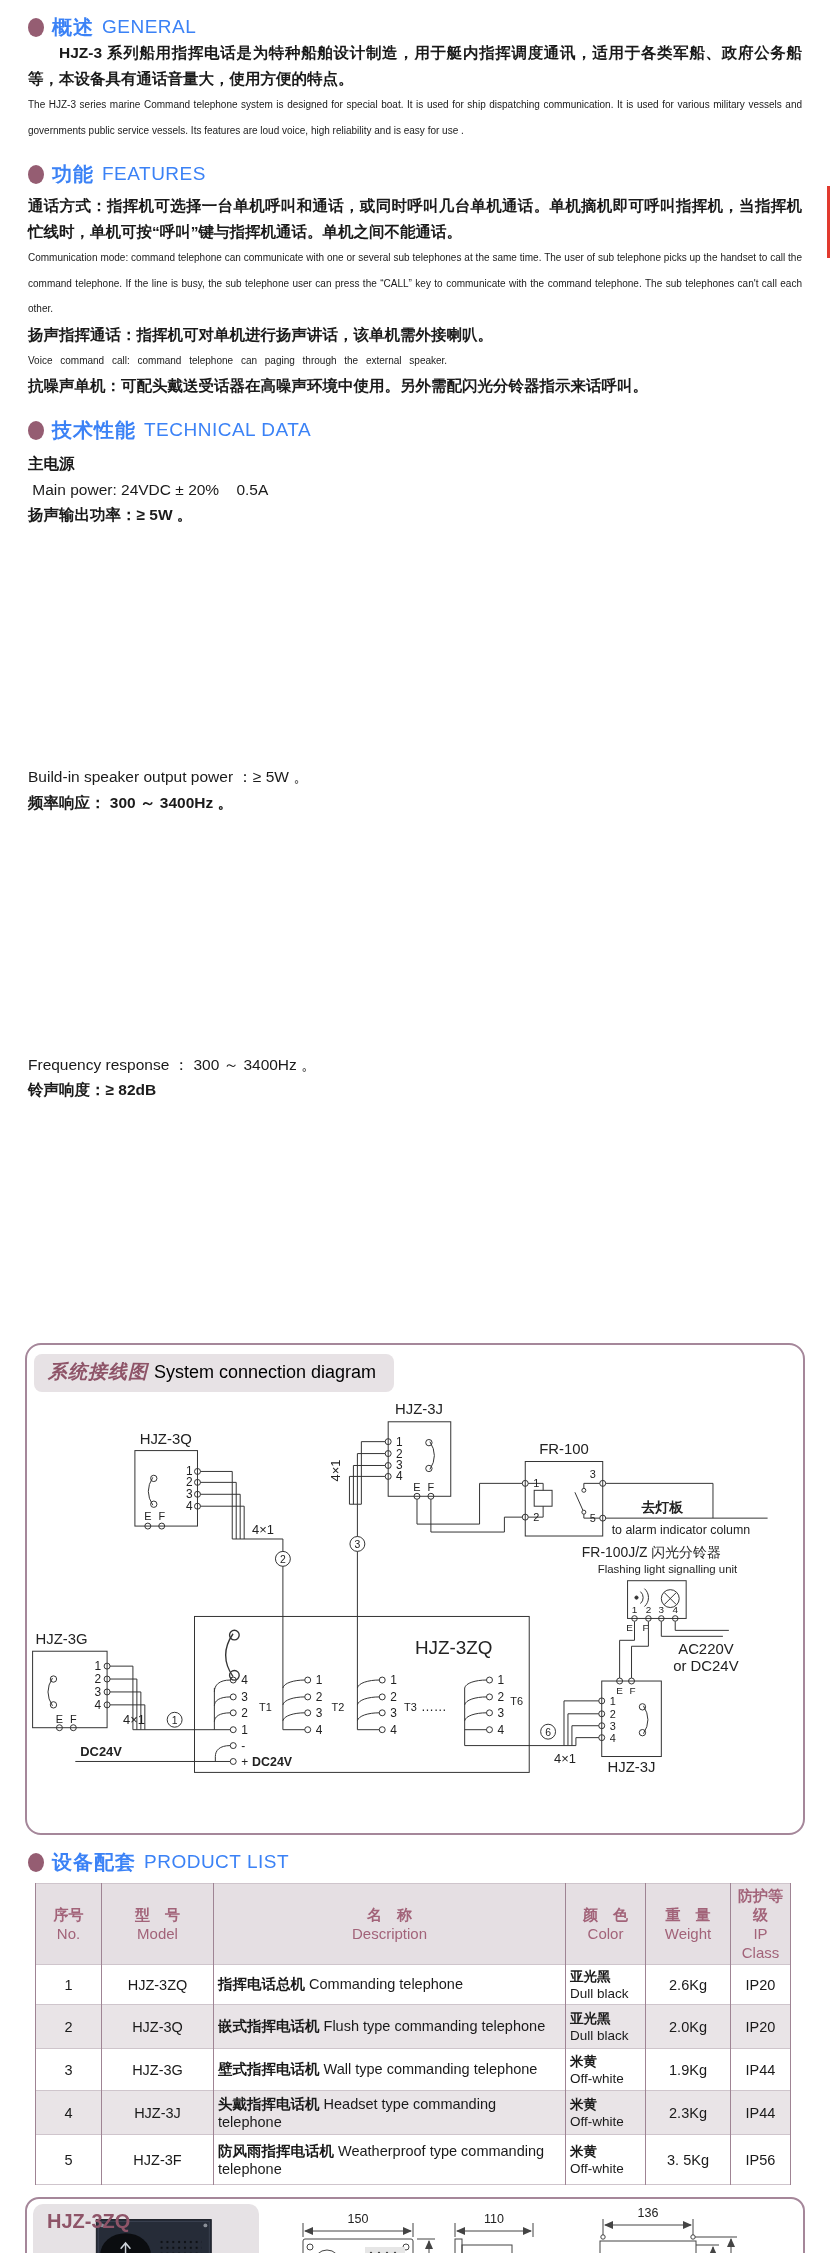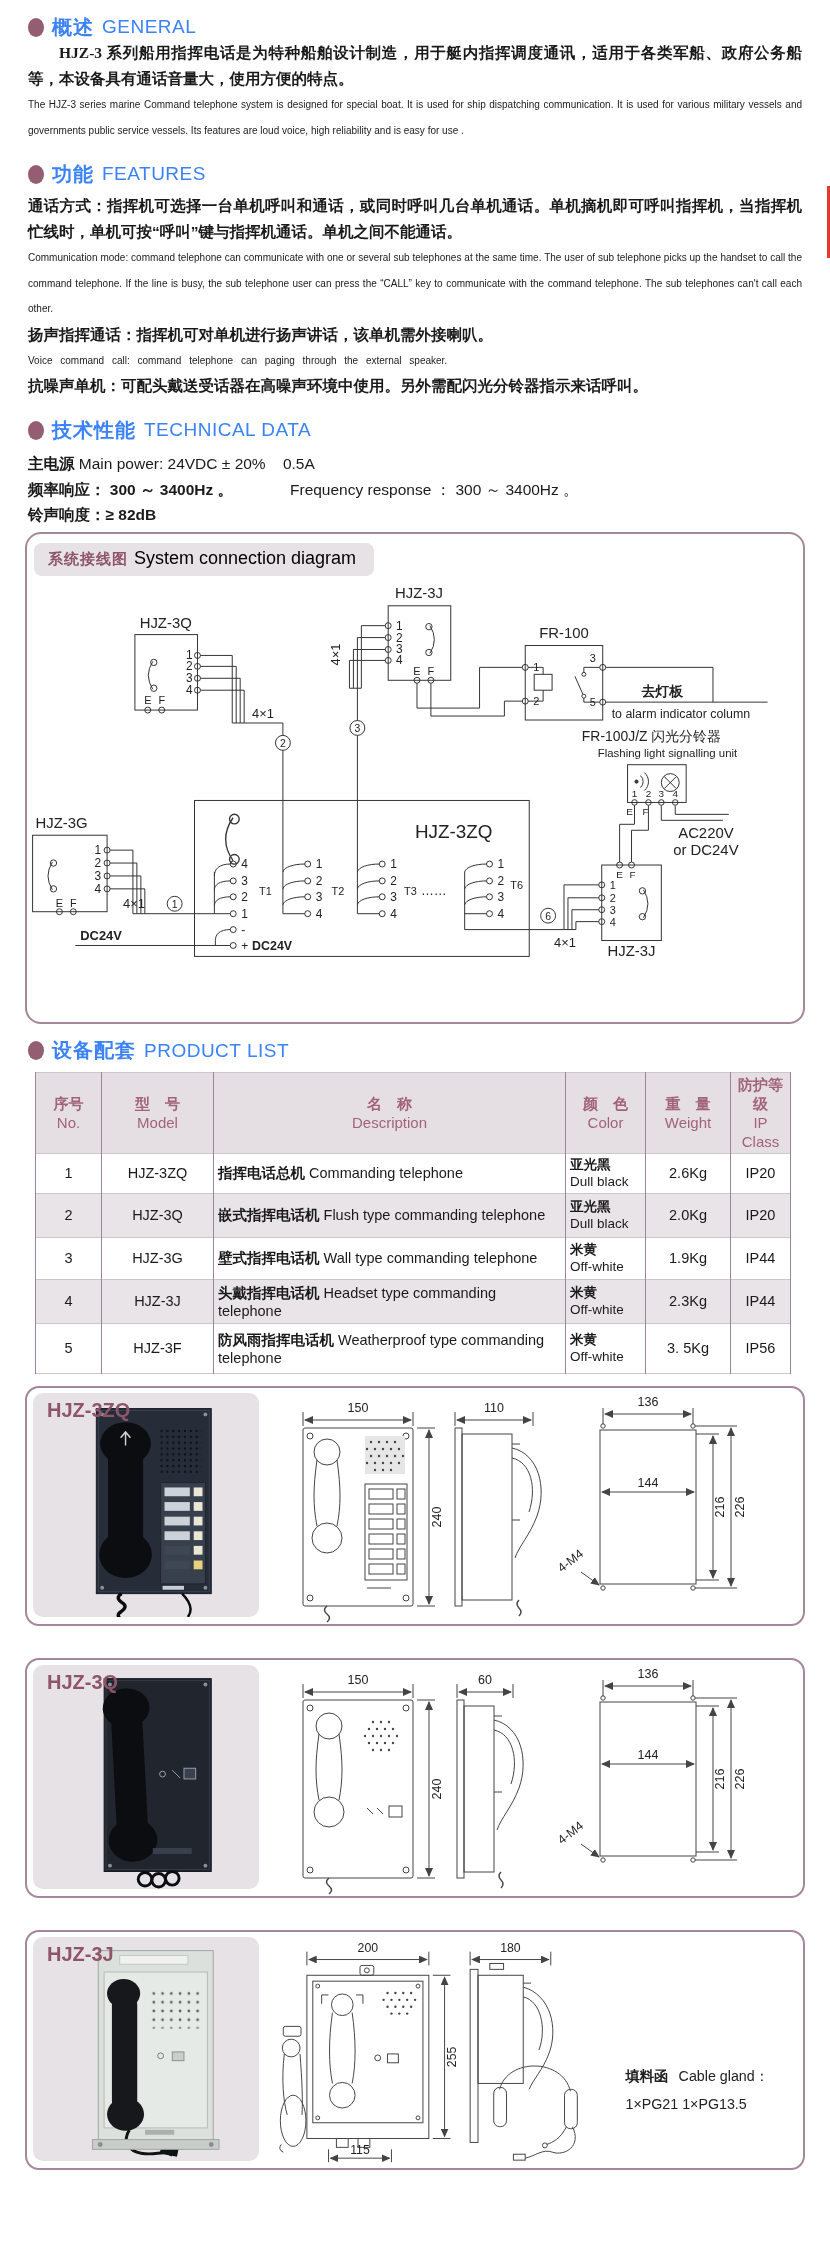--- a/index.html
+++ b/index.html
@@ -8,33 +8,33 @@
     font-family:"Liberation Sans","DejaVu Sans",sans-serif;
   }
   .content{padding:14px 28px 0 28px;}
   .sec-head{display:flex;align-items:center;gap:8px;height:26px;color:#3b82f6;}
   .sec-head .bullet{width:16px;height:19px;border-radius:50%;background:#955d72;flex:0 0 auto;}
   .sec-head .cnh{font-size:20px;font-weight:bold;letter-spacing:1px;}
   .sec-head .enh{font-size:19px;letter-spacing:.5px;}
   p{margin:0;}
   .cn{font-weight:bold;}
   .para-cn{font-size:15.5px;line-height:26px;font-weight:bold;text-align:justify;}
-  .indent{text-indent:2em;font-family:Liberation Serif, serif;}
+  .indent{text-indent:2em;}
   .para-en{font-size:10px;line-height:25.5px;text-align:justify;}
   .mb8{margin-bottom:8px;} .mt18{margin-top:18px;} .mb6{margin-bottom:6px;}
   .wsp{word-spacing:5px;}
   .pre{white-space:pre-wrap;}
   .tech{font-size:15.5px;line-height:25.5px;}
-  .tech-row{display:flex;}
+  .tech-row{display:flex;flex-direction:column;}
   .tech-row .lcol{flex:0 0 262px;font-weight:bold;}
   .tech-row .rcol{flex:1;}
   
   .dpanel{margin:4px 25px 0 25px;border:2px solid #a5879a;border-radius:16px;height:488px;position:relative;overflow:hidden;}
   .badge{display:inline-block;margin:9px 0 0 7px;background:#e7e2e5;border-radius:8px;padding:5px 18px 7px 14px;}
-  .badge .cnb{color:#8e5468;font-size:15px;font-weight:bold;letter-spacing:1px;}
+  .badge .cnb{color:#8e5468;font-size:19px;font-weight:bold;letter-spacing:1px;font-style:italic;}
   .badge .enb{color:#000000;font-size:18px;margin-left:6px;}
   .dpanel svg{display:block;margin-top:-2px;}
   
   .plist-head{margin:14px 0 8px 0;}
   table.plist{border-collapse:collapse;margin:0 0 0 35px;width:755px;table-layout:fixed;}
   table.plist th, table.plist td{border-left:1px solid #9f8494;border-right:1px solid #9f8494;padding:2px 4px;}
   table.plist tr{border-top:1px solid #cfc5cc;border-bottom:1px solid #cfc5cc;}
   table.plist{border:1.5px solid #9f8494;}
   th.hcell{background:#e5dfe3;color:#a26379;font-size:15px;height:42px;}
   th.hcell .hcn{font-weight:bold;display:block;line-height:19px;}
@@ -83,20 +83,24 @@
 
   <div class="sec-head mt18 mb8">
     <span class="bullet"></span>
     <span class="cnh">技术性能</span>
     <span class="enh">TECHNICAL DATA</span>
   </div>
   <div class="tech">
     <div class="tech-row">
       <span class="cn">主电源</span>
         <span class="pre"> Main power: 24VDC ± 20%    0.5A</span>
+    </div>
+    <div class="tech-row">
+      <span class="lcol">扬声输出功率：≥ 5W 。</span>
+      <span class="rcol">Build-in speaker output power ：≥ 5W 。</span>
     </div>
     <div class="tech-row">
       <span class="lcol">频率响应： 300 ～ 3400Hz 。</span>
       <span class="rcol">Frequency response ： 300 ～ 3400Hz 。</span>
     </div>
     <div class="tech-row">
       <span class="lcol">铃声响度：≥ 82dB</span>
     </div>
   </div>
 </div>

